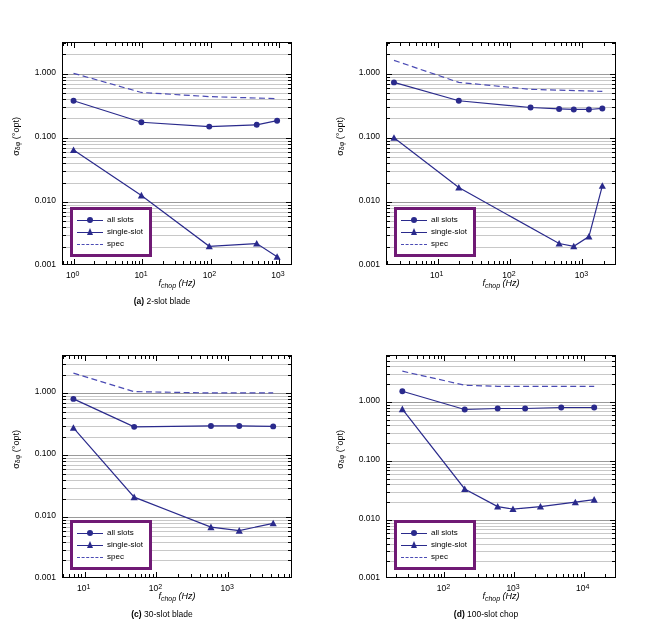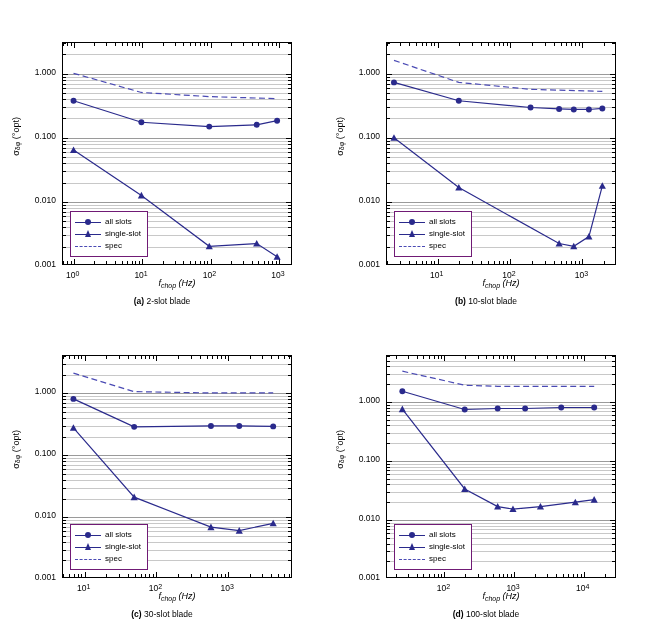--- a/index.html
+++ b/index.html
@@ -136,21 +136,21 @@
     top: 296px;
     text-align: center;
     font-size: 8.5px;
     white-space: nowrap;
   }
   .panel-caption b { font-weight: bold; }
 
   .legend {
     position: absolute;
     background: #ffffff;
-    border: 1px solid #701a75;
+    border: 3px solid #701a75;
     padding: 4px 6px 4px 4px;
     font-size: 8px;
     line-height: 12px;
   }
   .legend-row {
     display: flex;
     align-items: center;
     height: 12px;
     white-space: nowrap;
   }
@@ -589,21 +589,20 @@
       </div>
       <div class="ylabel-text" style="left: 0px; width: 56px; top: 66.5995px;">1.000</div>
       <div class="ylabel-text" style="left: 0px; width: 56px; top: 130.733px;">0.100</div>
       <div class="ylabel-text" style="left: 0px; width: 56px; top: 194.866px;">0.010</div>
       <div class="ylabel-text" style="left: 0px; width: 56px; top: 259px;">0.001</div>
       <div class="xlabel-text" style="left: 92.6167px; width: 40px; top: 270px;">10<span class="sup">1</span></div>
       <div class="xlabel-text" style="left: 165.033px; width: 40px; top: 270px;">10<span class="sup">2</span></div>
       <div class="xlabel-text" style="left: 237.449px; width: 40px; top: 270px;">10<span class="sup">3</span></div>
       <div class="axis-title-x"><span class="italic">f</span><span class="sub italic">chop</span> (Hz)</div>
       <div class="axis-title-y">σ<span class="sub">δφ</span> (°opt)</div>
-      <div class="panel-caption"><b>(b)</b> <span>10-slot blade</span></div>
     </div>
     <div class="panel panel-c">
       <div class="plot-box">
         <div class="grid-line" style="top: 204.4px;"></div>
         <div class="grid-line" style="top: 193.5px;"></div>
         <div class="grid-line" style="top: 185.7px;"></div>
         <div class="grid-line" style="top: 179.7px;"></div>
         <div class="grid-line" style="top: 174.8px;"></div>
         <div class="grid-line" style="top: 170.7px;"></div>
         <div class="grid-line" style="top: 167.1px;"></div>
@@ -994,15 +993,15 @@
       </div>
       <div class="ylabel-text" style="left: 0px; width: 56px; top: 81.9293px;">1.000</div>
       <div class="ylabel-text" style="left: 0px; width: 56px; top: 140.953px;">0.100</div>
       <div class="ylabel-text" style="left: 0px; width: 56px; top: 199.976px;">0.010</div>
       <div class="ylabel-text" style="left: 0px; width: 56px; top: 259px;">0.001</div>
       <div class="xlabel-text" style="left: 99.406px; width: 40px; top: 270px;">10<span class="sup">2</span></div>
       <div class="xlabel-text" style="left: 169.081px; width: 40px; top: 270px;">10<span class="sup">3</span></div>
       <div class="xlabel-text" style="left: 238.756px; width: 40px; top: 270px;">10<span class="sup">4</span></div>
       <div class="axis-title-x"><span class="italic">f</span><span class="sub italic">chop</span> (Hz)</div>
       <div class="axis-title-y">σ<span class="sub">δφ</span> (°opt)</div>
-      <div class="panel-caption"><b>(d)</b> <span>100-slot blade</span></div>
+      <div class="panel-caption"><b>(d)</b> <span>100-slot chop</span></div>
     </div>
   </div>
 
 </body></html>

